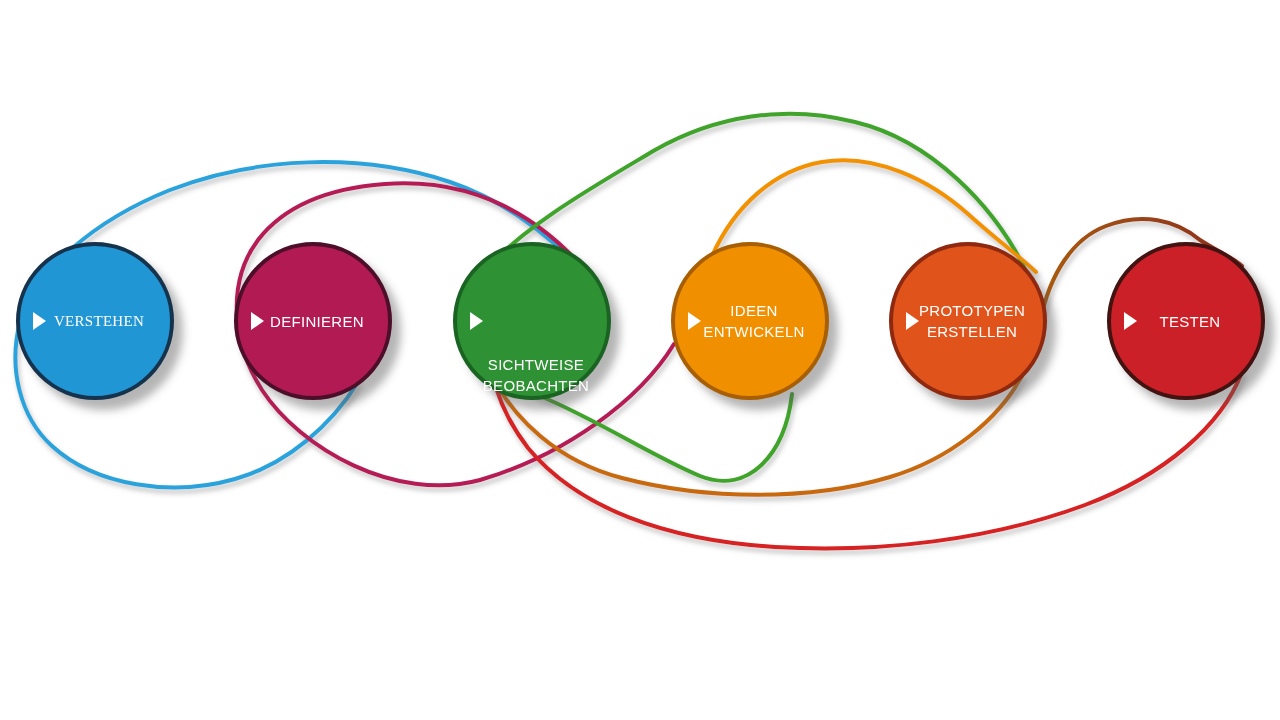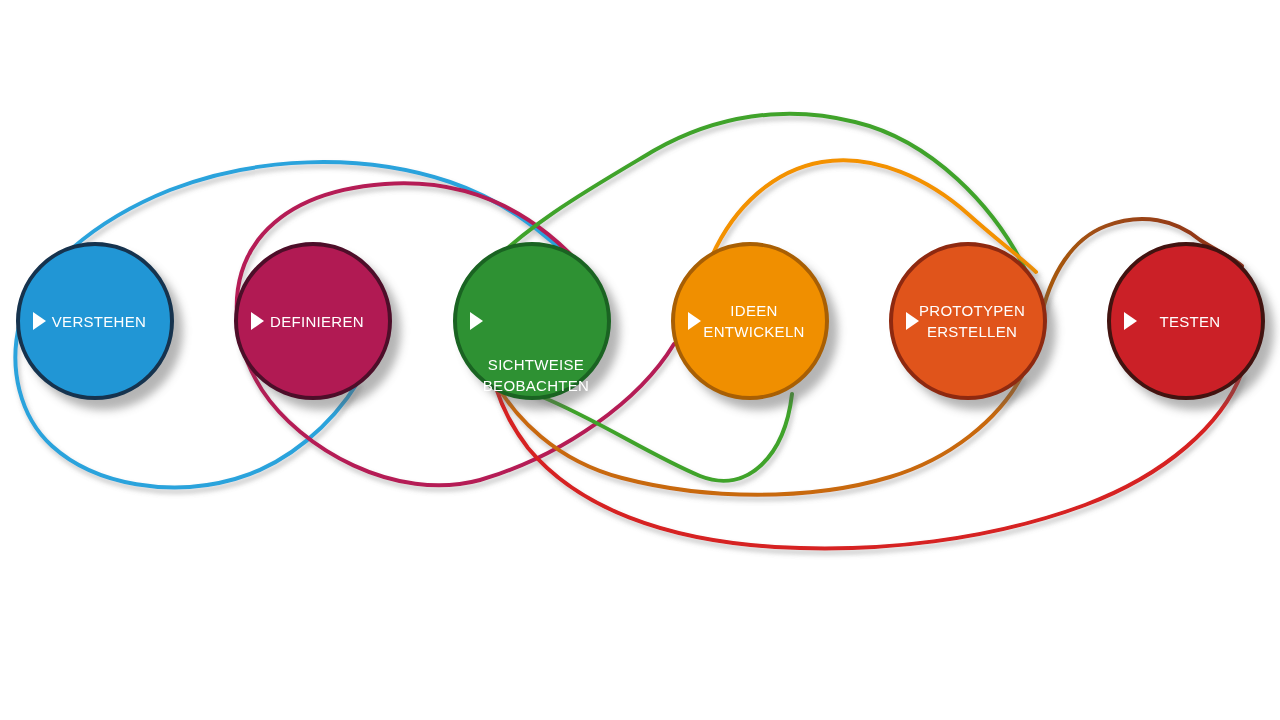--- a/index.html
+++ b/index.html
@@ -47,21 +47,21 @@
     position: absolute;
     left: 13px;
     top: 50%;
     transform: translateY(-50%);
     width: 0;
     height: 0;
     border-top: 9px solid transparent;
     border-bottom: 9px solid transparent;
     border-left: 13px solid #ffffff;
   }
-  .n0 { left: 16px; }
+  .n0 { left: 16px; font-family: Liberation Serif, serif; }
   .n1 { left: 234px; }
   .n2 { left: 453px; }
   .n3 { left: 671px; }
   .n4 { left: 889px; }
   .n5 { left: 1107px; justify-content: flex-end; }
 </style>
 </head>
 <body>
 
 <div id="stage">

